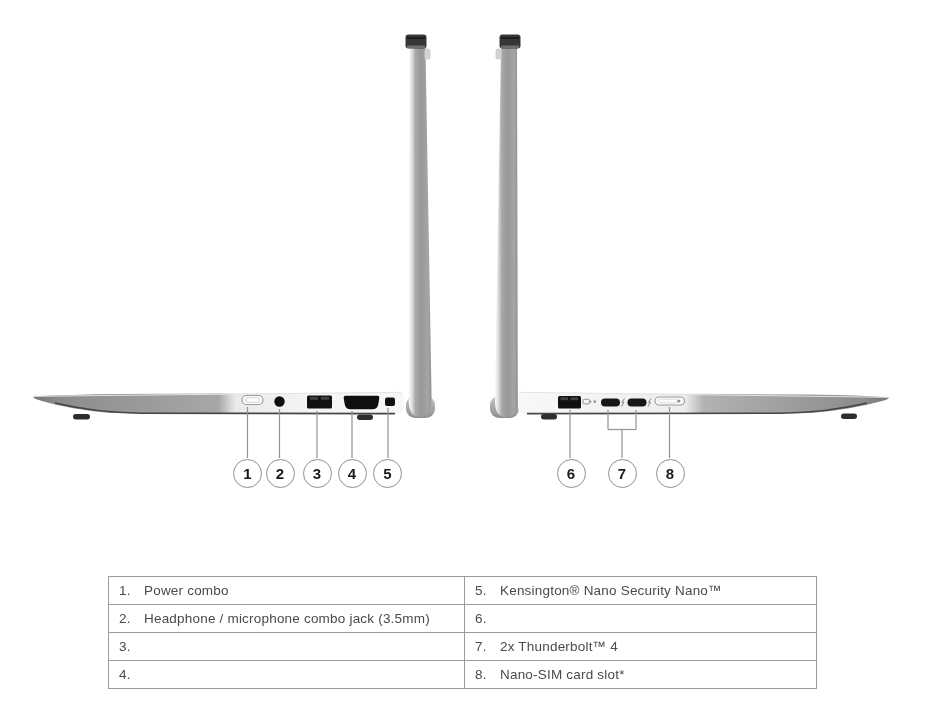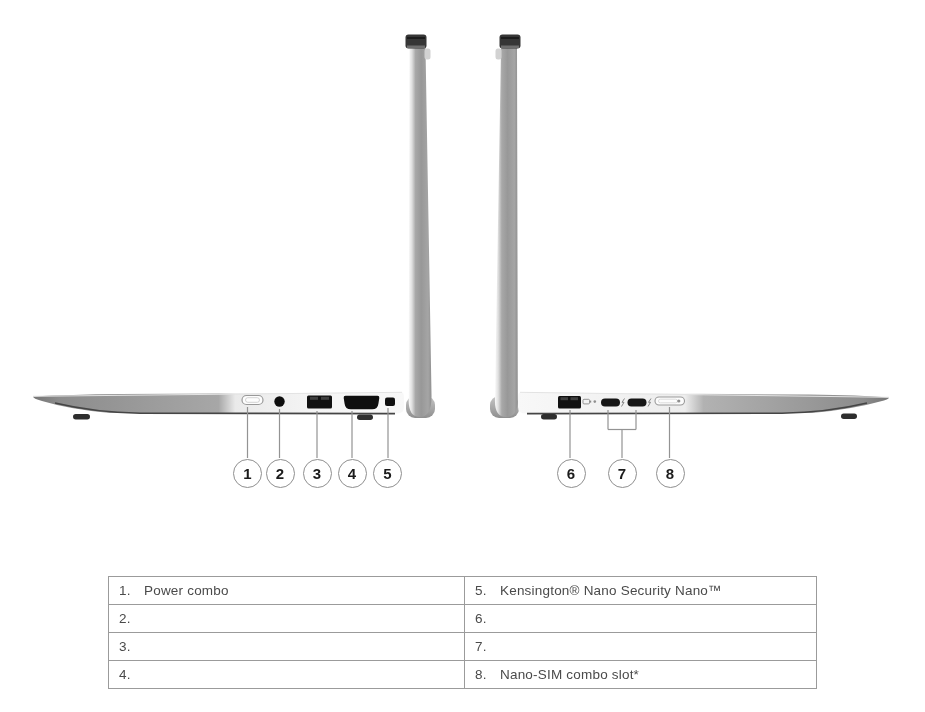--- a/index.html
+++ b/index.html
@@ -168,37 +168,39 @@
         <span class="lbl">Power combo</span>
       </div>
       <div class="tcell c-right">
         <span class="num">5.</span>
         <span class="lbl">Kensington® Nano Security Nano™</span>
       </div>
     </div>
     <div class="trow">
       <div class="tcell c-left">
         <span class="num">2.</span>
+        <span class="lbl">Headphone / microphone combo jack (3.5mm)</span>
       </div>
       <div class="tcell c-right">
         <span class="num">6.</span>
       </div>
     </div>
     <div class="trow">
       <div class="tcell c-left">
         <span class="num">3.</span>
       </div>
       <div class="tcell c-right">
         <span class="num">7.</span>
+        <span class="lbl">2x Thunderbolt™ 4</span>
       </div>
     </div>
     <div class="trow">
       <div class="tcell c-left">
         <span class="num">4.</span>
       </div>
       <div class="tcell c-right">
         <span class="num">8.</span>
-        <span class="lbl">Nano-SIM combo slot*</span>
+        <span class="lbl">Nano-SIM card slot*</span>
       </div>
     </div>
   </div>
 
 </div>
 
 </body></html>

